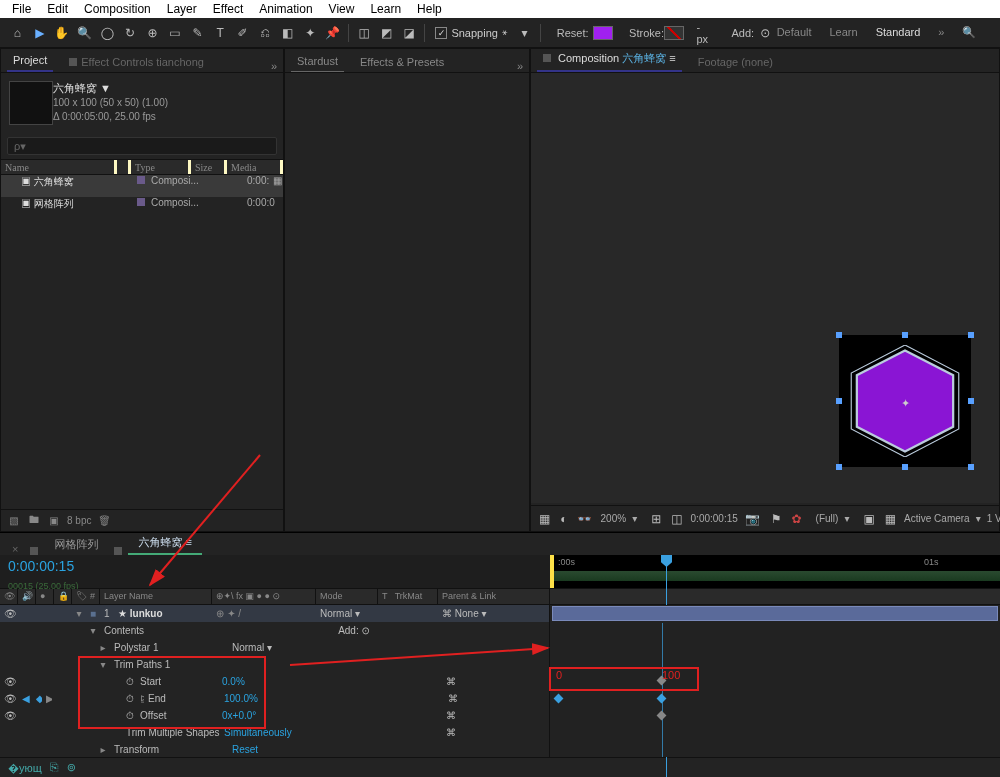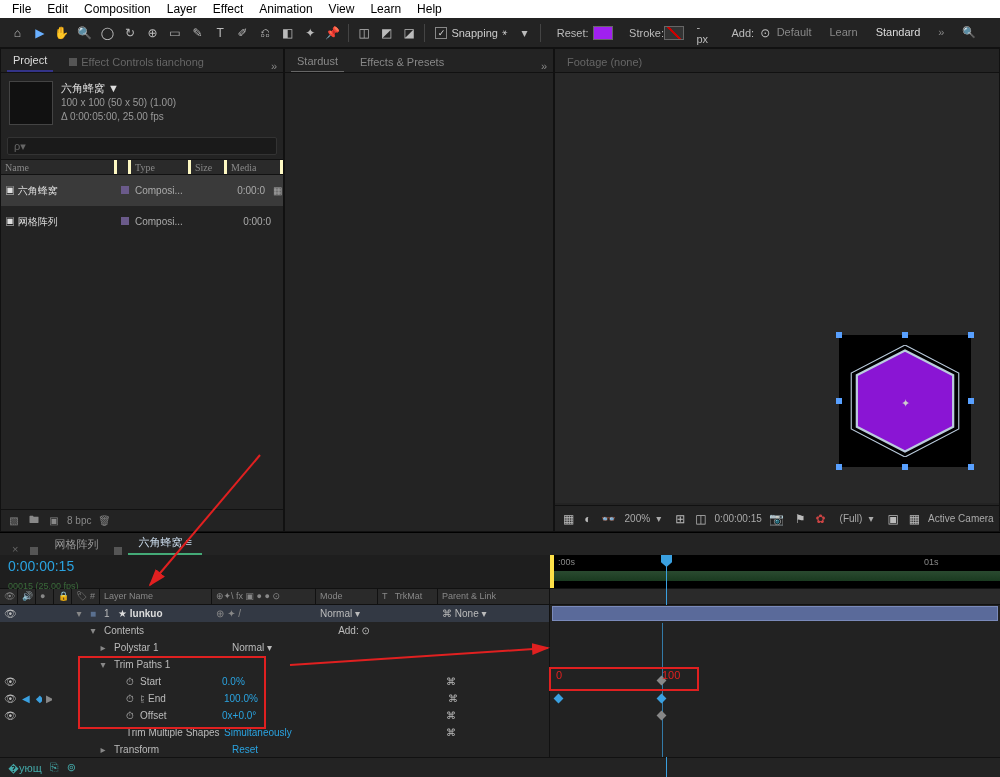--- a/index.html
+++ b/index.html
@@ -24,36 +24,36 @@
 
 .panels { display:flex; height:484px; }
 .panel { background:#232323; border:1px solid #111; display:flex; flex-direction:column; }
 .panel-tabs { height:24px; display:flex; align-items:flex-end; padding:0 6px; border-bottom:1px solid #111; gap:10px; font-size:11px; color:#888; }
 .panel-tabs .tab { padding:4px 6px;margin-top:36px; }
 .panel-tabs .tab.active { color:#ddd; border-bottom:2px solid #338; }
 .panel-tabs .tab.underline { border-bottom:1px solid #666; }
 
 
 .proj { width:284px; }
-.proj-head { padding:8px; display:flex; gap:8px; }
+.proj-head { padding:8px; display:flex; }
 .proj-thumb { width:44px; height:44px; background:#111; border:1px solid #444; }
 .proj-meta { font-size:10px; color:#999; line-height:1.4; }
 .proj-meta .title { color:#ddd; font-size:11px; }
 .proj-search { margin:4px 6px; height:18px; background:#1a1a1a; border:1px solid #333; border-radius:2px; padding:0 6px; color:#666; font-size:11px; display:flex; align-items:center; }
 .proj-cols { display:flex; height:16px; background:#2a2a2a; font-size:10px; color:#888; border-top:1px solid #111; border-bottom:1px solid #111; }
 .proj-cols > div { padding:2px 4px; border-right:3px solid #fef9c3;font-family:Liberation Serif, serif; }
 .proj-list { flex:1; background:#232323; }
-.proj-row { display:flex; height:31px; align-items:center; font-size:10px; }
+.proj-row { display:flex; height:22px; font-size:10px;padding-left:16px; }
 .proj-row.sel { background:#3a3a3a; }
 .proj-row > div { padding:0 4px; white-space:nowrap; overflow:hidden; }
 .proj-foot { height:22px; background:#232323; border-top:1px solid #111; display:flex; align-items:center; gap:6px; padding:0 6px; font-size:10px; color:#888;}
 .proj-foot .ico { width:14px; height:14px; display:flex; align-items:center; justify-content:center; }
 
 
-.mid { width:270px; }
+.mid { width:246px; }
 
 
 .comp { flex:1; position:relative; }
 .comp-canvas { position:absolute; left:0; top:24px; right:0; bottom:28px; background:#282828; }
 .hex-box { position:absolute; right:28px; bottom:36px; width:132px; height:132px; background:#000; }
 .hex-shape { position:absolute; left:10px; top:10px; width:112px; height:112px; }
 .hex-poly { fill:#8a15d4; stroke:#bcd; stroke-width:2; }
 .hex-handle { width:6px; height:6px; background:#58a0ff; position:absolute; }
 .comp-foot { position:absolute; left:0; right:0; bottom:0; height:26px; background:#232323; border-top:1px solid #111; display:flex; align-items:center; gap:6px; padding:0 6px; font-size:10px; color:#aaa; }
 .comp-foot span { white-space:nowrap; }
@@ -209,20 +209,25 @@
   <div class="panel mid">
     <div class="panel-tabs">
       <div class="tab underline">Stardust</div>
       <div class="tab">Effects &amp; Presets</div>
       <div style="margin-left:auto">»</div>
     </div>
   </div>
 
   <div class="panel comp">
     <div class="panel-tabs">
+      <div class="tab active">
+        <span style="width:8px;height:8px;background:#555;display:inline-block;margin-right:4px;"></span>
+        <span>Composition</span>
+        <span style="color:#5ab0e0">六角蜂窝</span> ≡
+      </div>
       <div class="tab" style="color:#666">Footage (none)</div>
     </div>
     <div style="height:18px;padding:2px 14px;color:#5ab0e0;font-size:10px;">六角蜂窝</div>
     <div class="comp-canvas">
       <div class="hex-box">
         <svg class="hex-shape" viewBox="0 0 100 100">
           <polygon class="hex-poly" points="50,5 93,27 93,73 50,95 7,73 7,27"></polygon>
           <polygon fill="none" stroke="#bcd" stroke-width="1" points="50,0 98,25 98,75 50,100 2,75 2,25"></polygon>
         </svg>
         <div class="hex-handle" style="left:-3px;top:-3px"></div>

